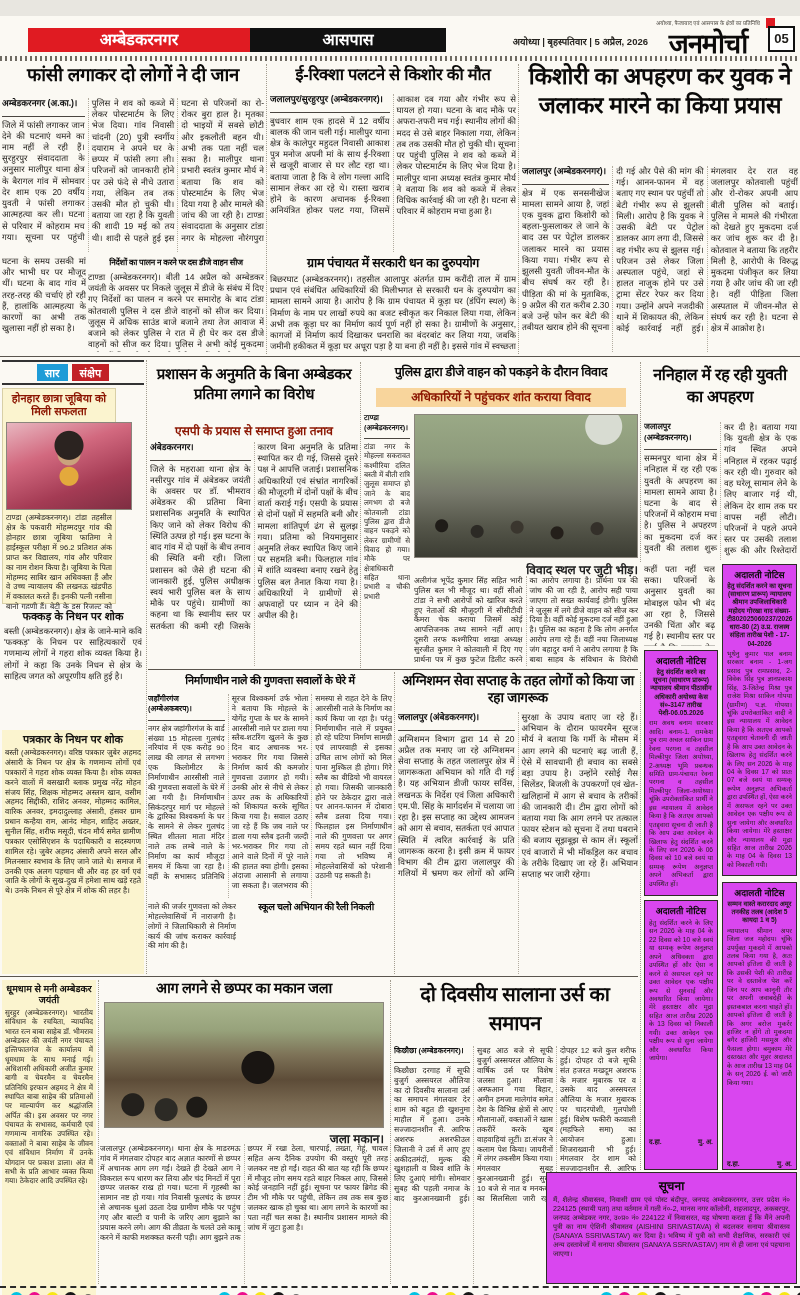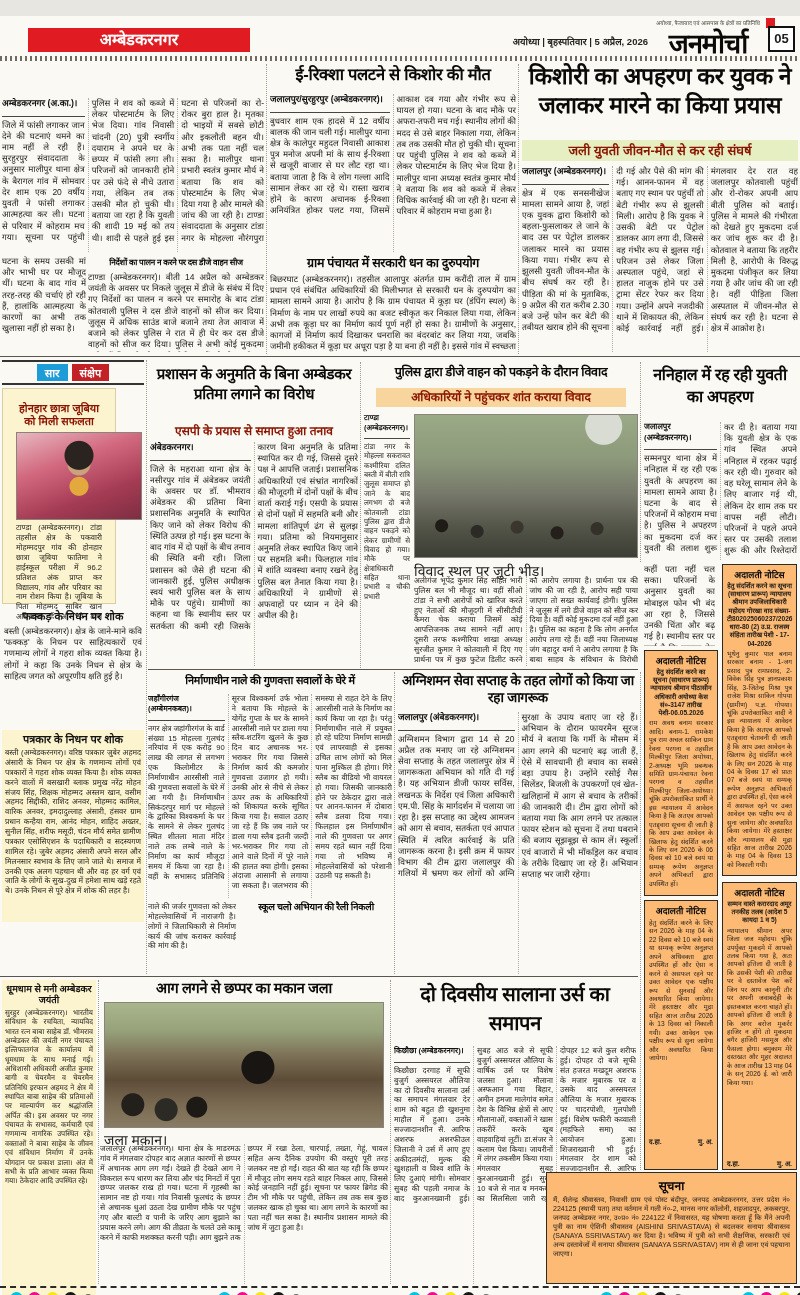--- a/index.html
+++ b/index.html
@@ -14,22 +14,22 @@
   .ctr { text-align:center; }
   .body-sm { font-size:8.5px; line-height:1.32; color:#26231f; text-align:justify; }
   .body-xs { font-size:7.6px; line-height:1.3; color:#26231f; text-align:justify; }
   .cols2 { column-count:2; column-gap:7px; column-rule:1px dotted #b3ada0; }
   .cols3 { column-count:3; column-gap:7px; column-rule:1px dotted #b3ada0; }
   .headline { font-weight:800; color:#0b0a09; letter-spacing:-0.3px; line-height:1.12; }
   .byline { font-weight:700; font-size:8.8px; color:#111; border-bottom:1px solid #4a4540; padding-bottom:6px; margin-bottom:3px; }
   .vrule { position:absolute; width:0; border-left:1px dotted #a39d8f; }
   .hrule { position:absolute; height:0; border-top:1px solid #5a554d; }
   .photo { border:1px solid #8a857c; }
-  .caption { font-size:14px; font-weight:400; text-align:left; color:#222; }
-  .notice { position:absolute; border:1.2px solid #2e2b27; background:#fdba74; padding:3px 4px; overflow:hidden; }
+  .caption { font-size:12px; font-weight:700; text-align:right; color:#222; }
+  .notice { position:absolute; border:1.2px solid #2e2b27; background:#d946ef; padding:3px 4px; overflow:hidden; }
   .notice-title { font-weight:800; font-size:9px; text-align:center; color:#0b0a09; }
   .notice-sub { font-size:6.6px; font-weight:700; text-align:center; color:#1c1a17; margin:1px 0 2px; line-height:1.25; }
   .notice-body { font-size:6.6px; line-height:1.28; text-align:justify; color:#26231f; }
   .notice-sig { display:flex; justify-content:space-between; font-size:6.8px; font-weight:700; margin-top:2px; }
   .yellow-card { background:#fbf4cf; }
   .sar-kicker { display:flex; align-items:center; gap:4px; justify-content:center; border-top:2px solid #333; border-bottom:2px solid #333; padding:2px 0; }
   .sar-blue { background:#1e9cd7; color:#fff; font-weight:800; font-size:11px; padding:1px 8px; }
   .sar-red  { background:#c22126; color:#fff; font-weight:800; font-size:11px; padding:1px 8px; }
   .side-head { font-weight:800; color:#8b1500; font-size:11px; text-align:center; line-height:1.2; }
   .side-head-dark { font-weight:800; color:#151310; font-size:11px; text-align:center; line-height:1.2; }
@@ -40,31 +40,33 @@
   .reg-group { position:absolute; top:1276px; display:flex; gap:5px; align-items:center; }
   .reg-cross { font-size:15px; color:#3a3a3a; line-height:13px; }
   .dashed-strip { background:repeating-linear-gradient(90deg,#6f6b63 0 2px,transparent 2px 5px); }
 </style>
 </head>
 <body>
 
 <div class="page">
 
   <div class="abs" style="left:28px; top:12px; width:222px; height:24px; background:#e01b22; color:#fff; font-weight:800; font-size:16px; text-align:center; line-height:24px;">अम्बेडकरनगर</div>
+  <div class="abs" style="left:250px; top:12px; width:196px; height:24px; background:#111; color:#fff; font-weight:800; font-size:16px; text-align:center; line-height:24px;">आसपास</div>
 
   <div class="abs" style="left:470px; top:19px; width:178px; text-align:right; font-size:9.5px; font-weight:700; color:#262420;">अयोध्या | बृहस्पतिवार | 5 अप्रैल, 2026</div>
 
   <div class="abs ctr" style="left:650px; top:3px; width:116px; font-size:5.5px; color:#4a463f;">अयोध्या, फैजाबाद एवं आसपास के क्षेत्रों का प्रतिनिधि</div>
   <div class="abs ctr" style="left:648px; top:8px; width:120px; font-size:27px; font-weight:800; color:#0b0a09; letter-spacing:-1px;">जनमोर्चा</div>
 
   <div class="abs" style="left:766px; top:2px; width:9px; height:10px; background:#e01b22;"></div>
   <div class="abs ctr" style="left:768px; top:10px; width:27px; height:26px; border:2px solid #111; background:#fff; font-size:13px; font-weight:800; line-height:22px;">05</div>
 
   <div class="abs dashed-strip" style="left:0; top:40px; width:800px; height:5px;"></div>
 
+  <div class="abs headline ctr" style="left:2px; top:49px; width:262px; font-size:18.5px; white-space:nowrap;">फांसी लगाकर दो लोगों ने दी जान</div>
   <div class="abs cols3 body-sm ovh" style="left:2px; top:82px; width:262px; height:154px;">
     <div class="byline">अम्बेडकरनगर (अ.का.)।</div>
     <span>जिले में फांसी लगाकर जान देने की घटनाएं थमने का नाम नहीं ले रही हैं। सुरहुरपुर संवाददाता के अनुसार मालीपुर थाना क्षेत्र के बैरागल गांव में सोमवार देर शाम एक 20 वर्षीय युवती ने फांसी लगाकर आत्महत्या कर ली। घटना से परिवार में कोहराम मच गया। सूचना पर पहुंची पुलिस ने शव को कब्जे में लेकर पोस्टमार्टम के लिए भेज दिया। गांव निवासी चांदनी (20) पुत्री स्वर्गीय दयाराम ने अपने घर के छप्पर में फांसी लगा ली। परिजनों को जानकारी होने पर उसे फंदे से नीचे उतारा गया, लेकिन तब तक उसकी मौत हो चुकी थी। बताया जा रहा है कि युवती की शादी 19 मई को तय थी। शादी से पहले हुई इस घटना से परिजनों का रो-रोकर बुरा हाल है। मृतका दो भाइयों में सबसे छोटी और इकलौती बहन थी। अभी तक पता नहीं चल सका है। मालीपुर थाना प्रभारी स्वतंत्र कुमार मौर्य ने बताया कि शव को पोस्टमार्टम के लिए भेज दिया गया है और मामले की जांच की जा रही है। टाण्डा संवाददाता के अनुसार टांडा नगर के मोहल्ला नौरंगपुरा में एक 38 वर्षीय विवाहिता महिला ने फांसी लगाकर अपनी जान दे दी। घटना के समय मृतका का पति दुकान पर था। मृतका की दस वर्षीय पुत्री सौम्या गुप्ता उर्फ परी ने आने पर पिता को फोन कर अपनी मां के लटकने की जानकारी दी। बुधवार की दोपहर में गणेश गुप्ता की पत्नी शीला देवी ने कप़ड़े का फंदा बनाकर फांसी लगा ली। सूचना पर कोतवाली के उपनिरीक्षक मुनि मन रंजन दुबे महिला आरक्षी वंदना मौर्य सहित महिला पुलिस मौके पर पहुंची और शव को कब्जे में लेकर पोस्टमार्टम हेतु भेज दिया।</span>
   </div>
   <div class="abs body-sm ovh" style="left:2px; top:240px; width:84px; height:96px;">घटना के समय उसकी मां और भाभी घर पर मौजूद थीं। घटना के बाद गांव में तरह-तरह की चर्चाएं हो रही हैं, हालांकि आत्महत्या के कारणों का अभी तक खुलासा नहीं हो सका है।</div>
   <div class="abs headline ctr" style="left:88px; top:242px; width:176px; font-size:8.2px; white-space:nowrap;">निर्देशों का पालन न करने पर दस डीजे वाहन सीज</div>
   <div class="abs body-sm ovh" style="left:88px; top:256px; width:176px; height:80px;">टाण्डा (अम्बेडकरनगर)। बीती 14 अप्रैल को अम्बेडकर जयंती के अवसर पर निकले जुलूस में डीजे के संबंध में दिए गए निर्देशों का पालन न करने पर समारोह के बाद टांडा कोतवाली पुलिस ने दस डीजे वाहनों को सीज कर दिया। जुलूस में अधिक साउंड बाजे बजाने तथा तेज आवाज में बजाने को लेकर पुलिस ने रात में ही घेर कर दस डीजे वाहनों को सीज कर दिया। पुलिस ने अभी कोई मुकदमा दर्ज नहीं किया है और सभी डीजे वाहनों को मोटर व्हीकल एक्ट की धारा 207 के तहत सीज किया है। जिससे डीजे संचालकों में हड़कंप मचा हुआ है।</div>
 
   <div class="vrule" style="left:266px; top:48px; height:290px;"></div>
 
@@ -72,48 +74,47 @@
   <div class="abs cols2 body-sm ovh" style="left:270px; top:78px; width:246px; height:158px;">
     <div class="byline">जलालपुर/सुरहुरपुर (अम्बेडकरनगर)।</div>
     <span>बुधवार शाम एक हादसे में 12 वर्षीय बालक की जान चली गई। मालीपुर थाना क्षेत्र के कालेपुर महुदल निवासी आकाश पुत्र मनोज अपनी मां के साथ ई-रिक्शा से खजूरी बाजार से घर लौट रहा था। बताया जाता है कि वे लोग गल्ला आदि सामान लेकर आ रहे थे। रास्ता खराब होने के कारण अचानक ई-रिक्शा अनियंत्रित होकर पलट गया, जिसमें आकाश दब गया और गंभीर रूप से घायल हो गया। घटना के बाद मौके पर अफरा-तफरी मच गई। स्थानीय लोगों की मदद से उसे बाहर निकाला गया, लेकिन तब तक उसकी मौत हो चुकी थी। सूचना पर पहुंची पुलिस ने शव को कब्जे में लेकर पोस्टमार्टम के लिए भेज दिया है। मालीपुर थाना अध्यक्ष स्वतंत्र कुमार मौर्य ने बताया कि शव को कब्जे में लेकर विधिक कार्रवाई की जा रही है। घटना से परिवार में कोहराम मचा हुआ है।</span>
   </div>
   <div class="abs headline ctr" style="left:270px; top:240px; width:246px; font-size:12.5px; white-space:nowrap;">ग्राम पंचायत में सरकारी धन का दुरुपयोग</div>
   <div class="abs body-sm ovh" style="left:270px; top:258px; width:246px; height:78px;">बिछरघाट (अम्बेडकरनगर)। तहसील आलापुर अंतर्गत ग्राम करौंदी ताल में ग्राम प्रधान एवं संबंधित अधिकारियों की मिलीभगत से सरकारी धन के दुरुपयोग का मामला सामने आया है। आरोप है कि ग्राम पंचायत में कूड़ा घर (डंपिंग स्थल) के निर्माण के नाम पर लाखों रुपये का बजट स्वीकृत कर निकाल लिया गया, लेकिन अभी तक कूड़ा घर का निर्माण कार्य पूर्ण नहीं हो सका है। ग्रामीणों के अनुसार, कागजों में निर्माण कार्य दिखाकर धनराशि का बंदरबांट कर लिया गया, जबकि जमीनी हकीकत में कूड़ा घर अधूरा पड़ा है या बना ही नहीं है। इससे गांव में स्वच्छता व्यवस्था भी प्रभावित हो रही है। मामले को लेकर ग्रामीणों में आक्रोश व्याप्त है। ग्रामीणों ने उच्च अधिकारियों से शिकायत करते हुए पूरे प्रकरण की निष्पक्ष जांच कराने तथा दोषियों के खिलाफ सख्त कार्रवाई की मांग की है। अब देखना यह है कि प्रशासन इस मामले को कितनी गंभीरता से लेते हुए जांच कराता है और दोषियों पर क्या कार्रवाई होती है।</div>
 
   <div class="vrule" style="left:518px; top:48px; height:290px;"></div>
 
   <div class="abs headline ctr" style="left:522px; top:46px; width:276px; font-size:23px; line-height:1.25;">किशोरी का अपहरण कर युवक ने जलाकर मारने का किया प्रयास</div>
-  <div class="abs subhead-green" style="left:522px; top:124px; width:276px; height:21px; font-size:13px; line-height:21px;">जली युवती जीवन-मौत से कर रही संघर्ष</div>
   <div class="abs cols3 body-sm ovh" style="left:522px; top:150px; width:276px; height:186px;">
     <div class="byline">जलालपुर (अम्बेडकरनगर)।</div>
     <span>क्षेत्र में एक सनसनीखेज मामला सामने आया है, जहां एक युवक द्वारा किशोरी को बहला-फुसलाकर ले जाने के बाद उस पर पेट्रोल डालकर जलाकर मारने का प्रयास किया गया। गंभीर रूप से झुलसी युवती जीवन-मौत के बीच संघर्ष कर रही है। पीड़िता की मां के मुताबिक, 9 अप्रैल की रात करीब 2.30 बजे उन्हें फोन कर बेटी की तबीयत खराब होने की सूचना दी गई और पैसे की मांग की गई। आनन-फानन में वह बताए गए स्थान पर पहुंचीं तो बेटी गंभीर रूप से झुलसी मिली। आरोप है कि युवक ने उसकी बेटी पर पेट्रोल डालकर आग लगा दी, जिससे वह गंभीर रूप से झुलस गई। परिजन उसे लेकर जिला अस्पताल पहुंचे, जहां से हालत नाजुक होने पर उसे ट्रामा सेंटर रेफर कर दिया गया। उन्होंने अपने नजदीकी थाने में शिकायत की, लेकिन कोई कार्रवाई नहीं हुई। मंगलवार देर रात वह जलालपुर कोतवाली पहुंचीं और रो-रोकर अपनी आप बीती पुलिस को बताई। पुलिस ने मामले की गंभीरता को देखते हुए मुकदमा दर्ज कर जांच शुरू कर दी है। कोतवाल ने बताया कि तहरीर मिली है, आरोपी के विरुद्ध मुकदमा पंजीकृत कर लिया गया है और जांच की जा रही है। वहीं पीड़िता जिला अस्पताल में जीवन-मौत से संघर्ष कर रही है। घटना से क्षेत्र में आक्रोश है।</span>
   </div>
 
   <div class="hrule" style="left:0; top:340px; width:800px;"></div>
 
   <div class="abs sar-kicker" style="left:2px; top:344px; width:142px;">
     <span class="sar-blue">सार</span>
     <span class="sar-red">संक्षेप</span>
   </div>
 
-  <div class="abs yellow-card" style="left:2px; top:372px; width:114px; height:216px; border:1px solid #d8cfa6; padding:13px;">
+  <div class="abs yellow-card" style="left:2px; top:372px; width:114px; height:216px; border:1px solid #d8cfa6; padding:3px;">
     <div class="side-head">होनहार छात्रा जूबिया को मिली सफलता</div>
     <div class="photo" style="width:126px; height:88px; margin:4px auto 3px;
          background:
            radial-gradient(circle at 50% 26%, #2b2320 0 14px, rgba(0,0,0,0) 15px),
            radial-gradient(circle at 50% 36%, #caa27c 0 11px, rgba(0,0,0,0) 12px),
            radial-gradient(circle at 50% 62%, #e3a93c 0 9px, rgba(0,0,0,0) 10px),
            linear-gradient(160deg, #e8b7c0 0%, #d2697f 35%, #a43b54 70%, #7e2e42 100%);"></div>
     <div class="body-xs ovh" style="height:96px;">टाण्डा (अम्बेडकरनगर)। टांडा तहसील क्षेत्र के पकवारी मोहम्मदपुर गांव की होनहार छात्रा जूबिया फातिमा ने हाईस्कूल परीक्षा में 96.2 प्रतिशत अंक प्राप्त कर विद्यालय, गांव और परिवार का नाम रोशन किया है। जूबिया के पिता मोहम्मद साबिर खान अधिवक्ता हैं और वे उच्च न्यायालय की लखनऊ खंडपीठ में वकालत करते हैं। इनकी पत्नी नसीना बानो गृहणी हैं। बेटी के इस रिजल्ट को देखकर उनके पैतृक गांव और परिवार में खुशी का माहौल है।</div>
   </div>
 
   <div class="abs side-head-dark" style="left:2px; top:594px; width:142px;">फक्कड़ के निधन पर शोक</div>
   <div class="abs body-sm ovh" style="left:4px; top:610px; width:138px; height:100px;">बस्ती (अम्बेडकरनगर)। क्षेत्र के जाने-माने कवि 'फक्कड़' के निधन पर साहित्यकारों एवं गणमान्य लोगों ने गहरा शोक व्यक्त किया है। लोगों ने कहा कि उनके निधन से क्षेत्र के साहित्य जगत को अपूरणीय क्षति हुई है।</div>
 
-  <div class="abs yellow-card" style="left:2px; top:714px; width:142px; height:192px; padding:3px;">
+  <div class="abs yellow-card" style="left:2px; top:714px; width:142px; height:244px; padding:3px;">
     <div class="side-head-dark">पत्रकार के निधन पर शोक</div>
     <div class="body-xs ovh" style="height:222px; margin-top:2px;">बस्ती (अम्बेडकरनगर)। वरिष्ठ पत्रकार जुबेर अहमद अंसारी के निधन पर क्षेत्र के गणमान्य लोगों एवं पत्रकारों ने गहरा शोक व्यक्त किया है। शोक व्यक्त करने वालों में बसखारी ब्लाक प्रमुख नरेंद्र मोहन संजय सिंह, शिक्षक मोहम्मद अस्लम खान, वसीम अहमद सिद्दीकी, राशिद अनवर, मोहम्मद कामिल, वारिक अनवर, इमदादुल्लाह अंसारी, हंसवर ग्राम प्रधान कन्हैया राम, आनंद मोहन, शाहिद अख्तर, सुनील सिंह, शरीफ मसूदी, चंदन मौर्य समेत ग्रामीण पत्रकार एसोसिएशन के पदाधिकारी व सदस्यगण शामिल रहे। जुबेर अहमद अंसारी अपने सरल और मिलनसार स्वभाव के लिए जाने जाते थे। समाज में उनकी एक अलग पहचान थी और वह हर वर्ग एवं जाति के लोगों के सुख-दुख में हमेशा साथ खड़े रहते थे। उनके निधन से पूरे क्षेत्र में शोक की लहर है।</div>
   </div>
 
   <div class="vrule" style="left:146px; top:344px; height:614px;"></div>
 
   <div class="abs headline ctr" style="left:150px; top:348px; width:208px; font-size:15px; line-height:1.3;">प्रशासन के अनुमति के बिना अम्बेडकर प्रतिमा लगाने का विरोध</div>
   <div class="abs subhead-maroon" style="left:150px; top:406px; width:208px; font-size:12px;">एसपी के प्रयास से समाप्त हुआ तनाव</div>
   <div class="abs cols2 body-sm ovh" style="left:150px; top:426px; width:208px; height:224px;">
     <div class="byline">अंबेडकरनगर।</div>
@@ -180,21 +181,21 @@
     <div class="notice-sig">
       <span>द.हा.</span>
       <span>मु. अ.</span>
     </div>
   </div>
 
   <div class="hrule" style="left:148px; top:653px; width:490px;"></div>
 
   <div class="abs headline ctr" style="left:148px; top:658px; width:244px; font-size:11px; white-space:nowrap;">निर्माणाधीन नाले की गुणवत्ता सवालों के घेरे में</div>
   <div class="abs cols3 body-xs ovh" style="left:148px; top:678px; width:244px; height:204px;">
-    <div class="byline" style="font-size:7.6px;">जहाँगीरगंज (अम्बेमनकबत)।</div>
+    <div class="byline" style="font-size:7.6px;">जहाँगीरगंज (अम्बेअकबरप)।</div>
     <span>नगर क्षेत्र जहांगीरगंज के वार्ड संख्या 15 मोहल्ला गुलचंद नरियांव में एक करोड़ 90 लाख की लागत से लगभग एक किलोमीटर के निर्माणाधीन आरसीसी नाले की गुणवत्ता सवालों के घेरे में आ गयी है। निर्माणाधीन सिकंदरपुर मार्ग पर मोहल्ले के द्वारिका विश्वकर्मा के घर के सामने से लेकर गुलचंद स्थित शीतला माता मंदिर नाले तक लम्बे नाले के निर्माण का कार्य मौजूदा समय में किया जा रहा है। वहीं के सभासद प्रतिनिधि सूरज विश्वकर्मा उर्फ भोला ने बताया कि मोहल्ले के योगेंद्र गुप्ता के घर के सामने आरसीसी नाले पर डाला गया स्लैब-शटरिंग खुलने के कुछ दिन बाद अचानक भर-भराकर गिर गया जिससे निर्माण कार्य की कमजोर गुणवत्ता उजागर हो गयी। उनकी ओर से नीचे से लेकर ऊपर तक के अधिकारियों को शिकायत करके सूचित किया गया है। सवाल उठाए जा रहे हैं कि जब नाले पर डाला गया स्लैब इतनी जल्दी भर-भराकर गिर गया तो आने वाले दिनों में पूरे नाले की हालत क्या होगी। इसका अंदाजा आसानी से लगाया जा सकता है। जलभराव की समस्या से राहत देने के लिए आरसीसी नाले के निर्माण का कार्य किया जा रहा है। परंतु निर्माणाधीन नाले में प्रयुक्त हो रहे घटिया निर्माण सामग्री एवं लापरवाही से इसका उचित लाभ लोगों को मिल पाना मुश्किल ही होगा। गिरे स्लैब का वीडियो भी वायरल हो गया। जिसकी जानकारी होने पर ठेकेदार द्वारा नाले पर आनन-फानन में दोबारा स्लैब डलवा दिया गया। फिलहाल इस निर्माणाधीन नाले की गुणवत्ता पर अगर समय रहते ध्यान नहीं दिया गया तो भविष्य में मोहल्लेवासियों को परेशानी उठानी पड़ सकती है।</span>
   </div>
   <div class="abs body-xs ovh" style="left:148px; top:886px; width:88px; height:72px;">नाले की जर्जर गुणवत्ता को लेकर मोहल्लेवासियों में नाराजगी है। लोगों ने जिलाधिकारी से निर्माण कार्य की जांच कराकर कार्रवाई की मांग की है।</div>
   <div class="abs headline ctr" style="left:240px; top:886px; width:152px; font-size:9.5px; white-space:nowrap;">स्कूल चलो अभियान की रैली निकली</div>
 
   <div class="vrule" style="left:394px; top:656px; height:302px;"></div>
 
   <div class="abs headline ctr" style="left:398px; top:657px; width:240px; font-size:13.5px; line-height:1.25;">अग्निशमन सेवा सप्ताह के तहत लोगों को किया जा रहा जागरूक</div>
   <div class="abs cols2 body-sm ovh" style="left:398px; top:696px; width:240px; height:262px;">
     <div class="byline">जलालपुर (अंबेडकरनगर)।</div>

